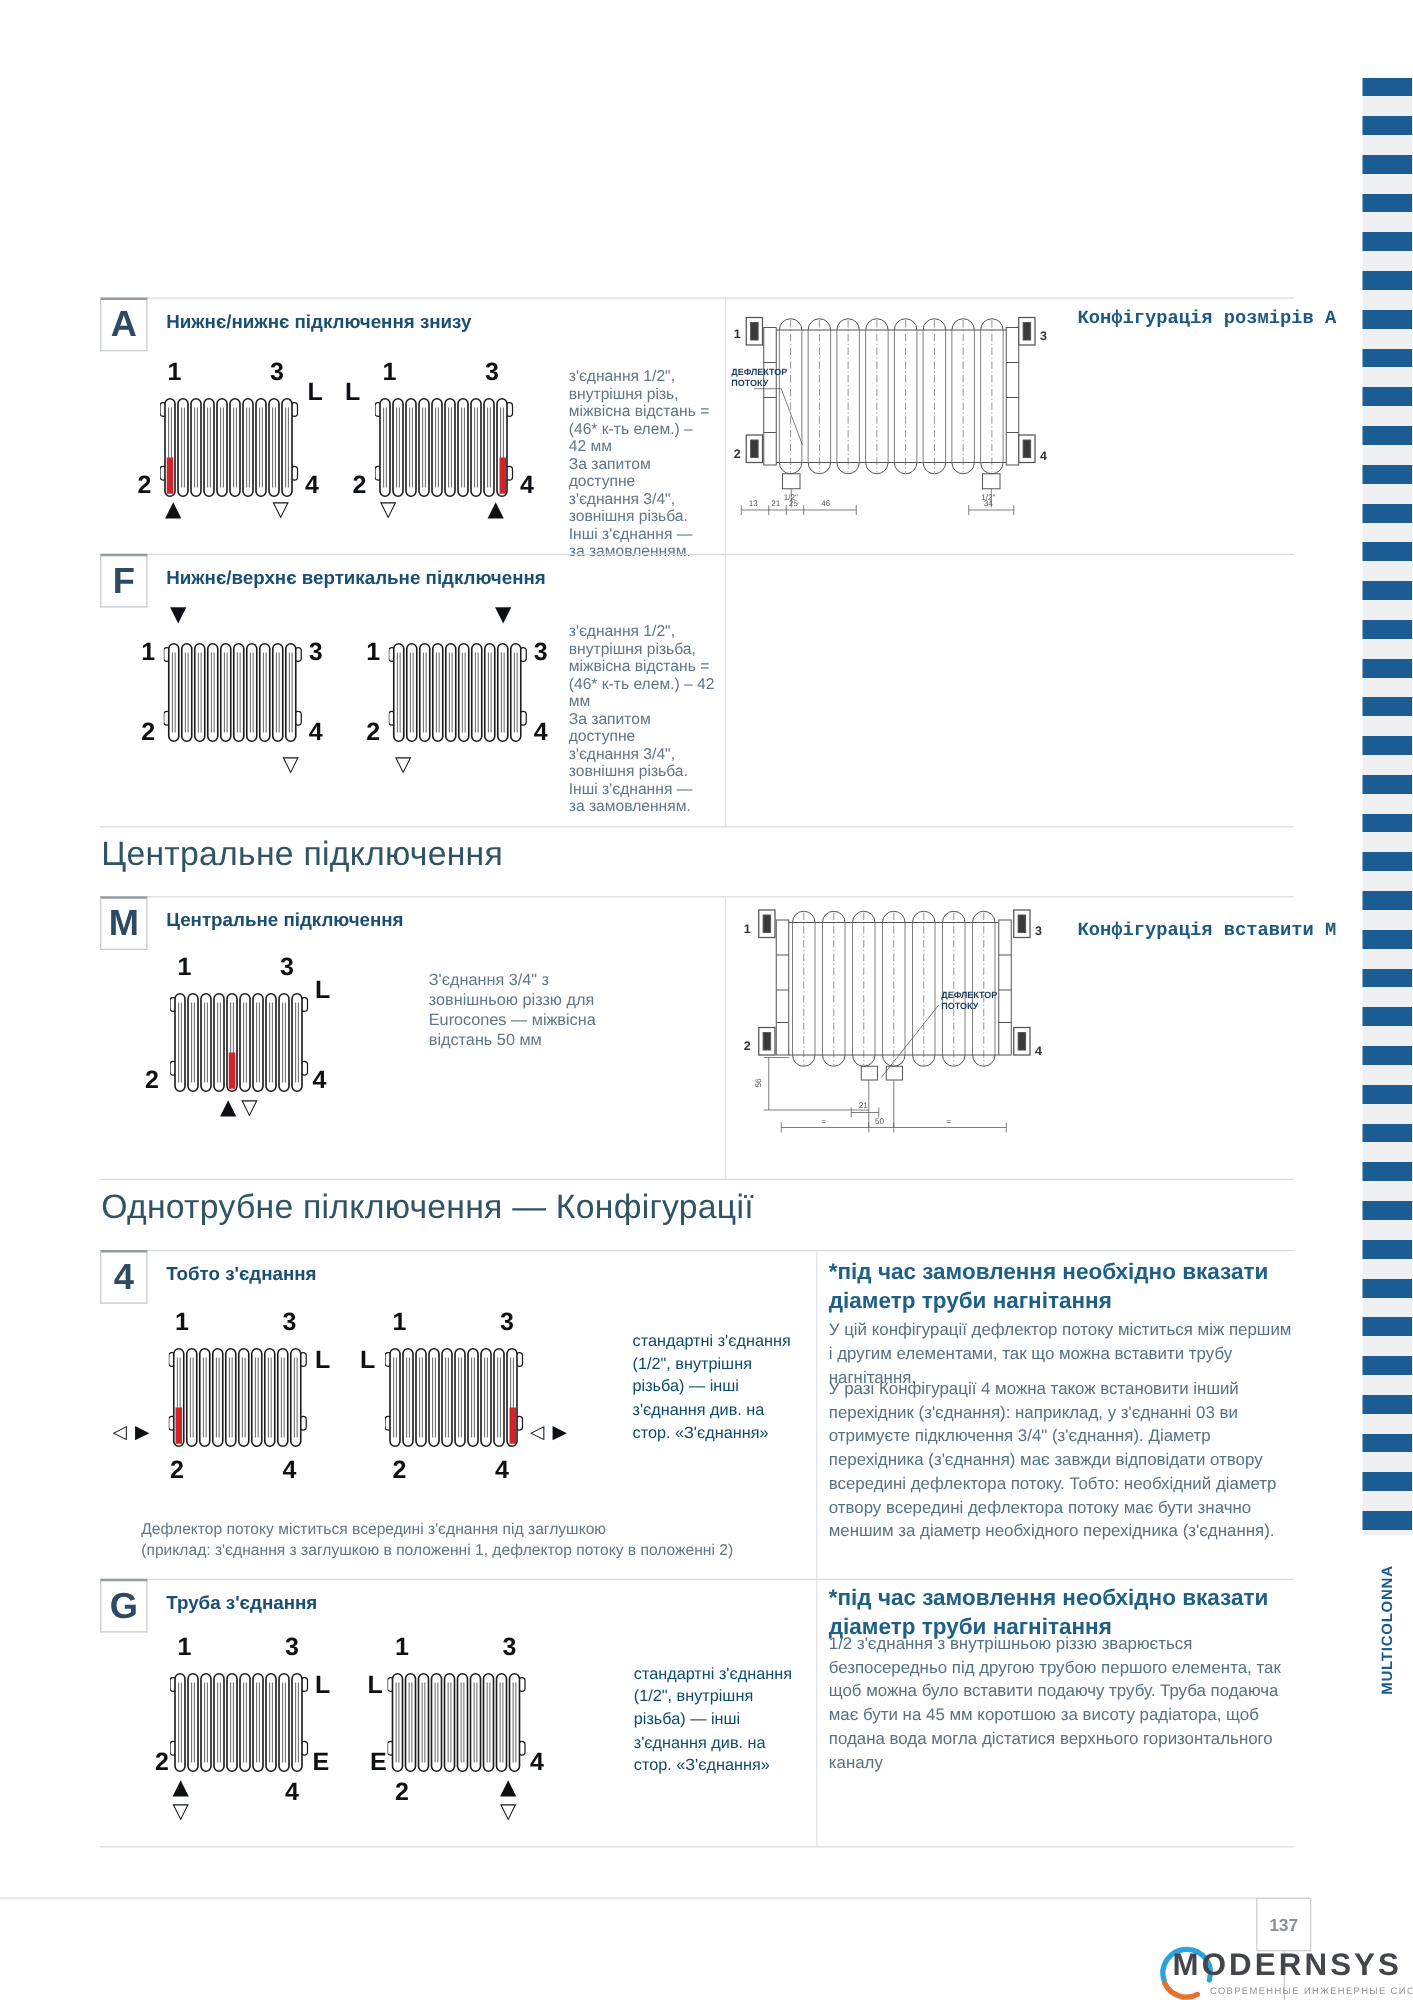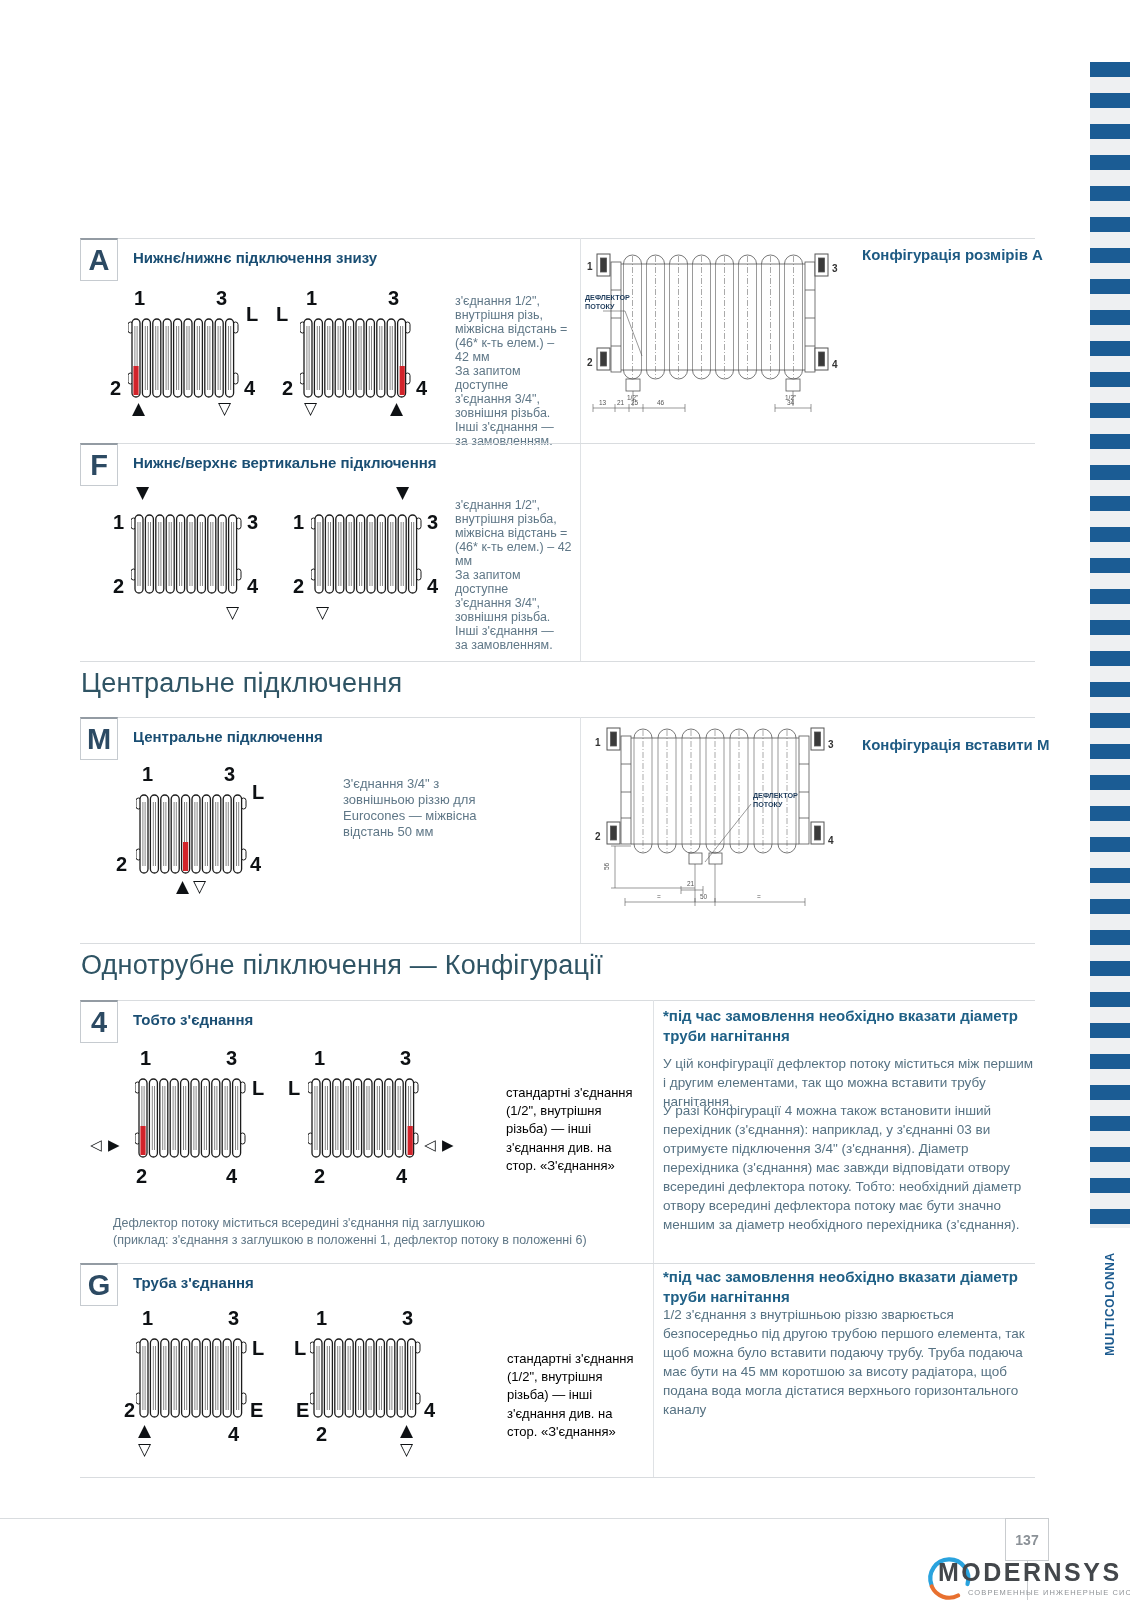--- a/index.html
+++ b/index.html
@@ -8,25 +8,25 @@
   .abs{position:absolute;}
   .hline{position:absolute;height:1px;background:#d9dcdf;}
   .vline{position:absolute;width:1px;background:#dfe2e5;}
   .letterbox{position:absolute;width:38px;height:43px;background:#fff;border:1px solid #c6cbd0;
         border-top:2px solid #939ba3;display:flex;align-items:center;justify-content:center;
         font-weight:bold;font-size:29px;color:#2c4a63;box-sizing:border-box;}
   .sectitle{position:absolute;font-weight:bold;font-size:15px;color:#1a4e73;}
   .bighead{position:absolute;font-size:27px;font-weight:400;color:#2f5464;letter-spacing:.2px;}
   .note{position:absolute;font-size:12.5px;line-height:1.12;color:#5f7787;white-space:pre-line;}
   .mnote{position:absolute;font-size:13px;line-height:1.23;color:#5f7787;white-space:pre-line;}
-  .stdnote{position:absolute;font-size:13px;line-height:1.4;color:#000000;white-space:pre-line;margin-top:20px;}
+  .stdnote{position:absolute;font-size:13px;line-height:1.4;color:#0c4a6e;white-space:pre-line;}
   .footnote{position:absolute;font-size:12.5px;line-height:1.32;color:#5f7787;white-space:pre-line;}
-  .rtitle{position:absolute;font-weight:bold;font-size:15px;line-height:1.3;color:#1f6086;}
+  .rtitle{position:absolute;font-weight:bold;font-size:18px;line-height:1.3;color:#1f6086;}
   .rbody{position:absolute;font-size:13.5px;line-height:1.41;color:#567283;}
-  .cfgtitle{position:absolute;font-weight:bold;font-size:15px;color:#1d5a83;}
+  .cfgtitle{position:absolute;font-weight:bold;font-size:15px;color:#1d5a83;font-family:Liberation Mono, monospace;}
   .num{position:absolute;font-weight:bold;font-size:20px;line-height:1;color:#0e1114;}
   .tri{position:absolute;font-family:"DejaVu Sans",sans-serif;font-size:17px;line-height:1;color:#0e1114;}
   .tris{position:absolute;font-family:"DejaVu Sans",sans-serif;font-size:15px;line-height:1;color:#0e1114;}
   .stripes{position:absolute;left:1090px;top:62px;width:40px;height:1166px;
         background:repeating-linear-gradient(to bottom,#1b5c94 0 15px,#eef0f2 15px 31px);}
   .vlabel{position:absolute;left:1090px;top:1250px;width:40px;height:108px;
         display:flex;align-items:center;justify-content:center;}
   .vlabel span{transform:rotate(-90deg);white-space:nowrap;font-weight:bold;font-size:12px;
         letter-spacing:.6px;color:#1b5a8e;}
   .pagebox{position:absolute;left:1005px;top:1518px;width:44px;height:43px;border:1px solid #c9cccf;
@@ -373,21 +373,21 @@
   <span class="num" style="left:396px;top:1166px">4</span>
   <span class="tris" style="left:424px;top:1138px">◁</span>
   <span class="tris" style="left:442px;top:1138px">▶</span>
 
   <div class="stdnote" style="left:506px;top:1064px;width:138px">стандартні з'єднання
 (1/2", внутрішня
 різьба) — інші
 з'єднання див. на
 стор. «З'єднання»</div>
   <div class="footnote" style="left:113px;top:1215px;width:530px">Дефлектор потоку міститься всередині з'єднання під заглушкою
-(приклад: з'єднання з заглушкою в положенні 1, дефлектор потоку в положенні 6)</div>
+(приклад: з'єднання з заглушкою в положенні 1, дефлектор потоку в положенні 2)</div>
 
   <div class="rtitle" style="left:663px;top:1006px;width:368px">*під час замовлення необхідно вказати діаметр труби нагнітання</div>
   <div class="rbody" style="left:663px;top:1054px;width:374px">У цій конфігурації дефлектор потоку міститься між першим і другим елементами, так що можна вставити трубу нагнітання.</div>
   <div class="rbody" style="left:663px;top:1101px;width:374px">У разі Конфігурації 4 можна також встановити інший перехідник (з'єднання): наприклад, у з'єднанні 03 ви отримуєте підключення 3/4" (з'єднання). Діаметр перехідника (з'єднання) має завжди відповідати отвору всередині дефлектора потоку. Тобто: необхідний діаметр отвору всередині дефлектора потоку має бути значно меншим за діаметр необхідного перехідника (з'єднання).</div>
 
   <div class="hline" style="left:80px;top:1263px;width:955px"></div>
   <div class="letterbox" style="left:80px;top:1263px">G</div>
   <div class="sectitle" style="left:133px;top:1274px">Труба з'єднання</div>
 
   <svg class="abs" style="left:136px;top:1330px" width="112" height="96">

